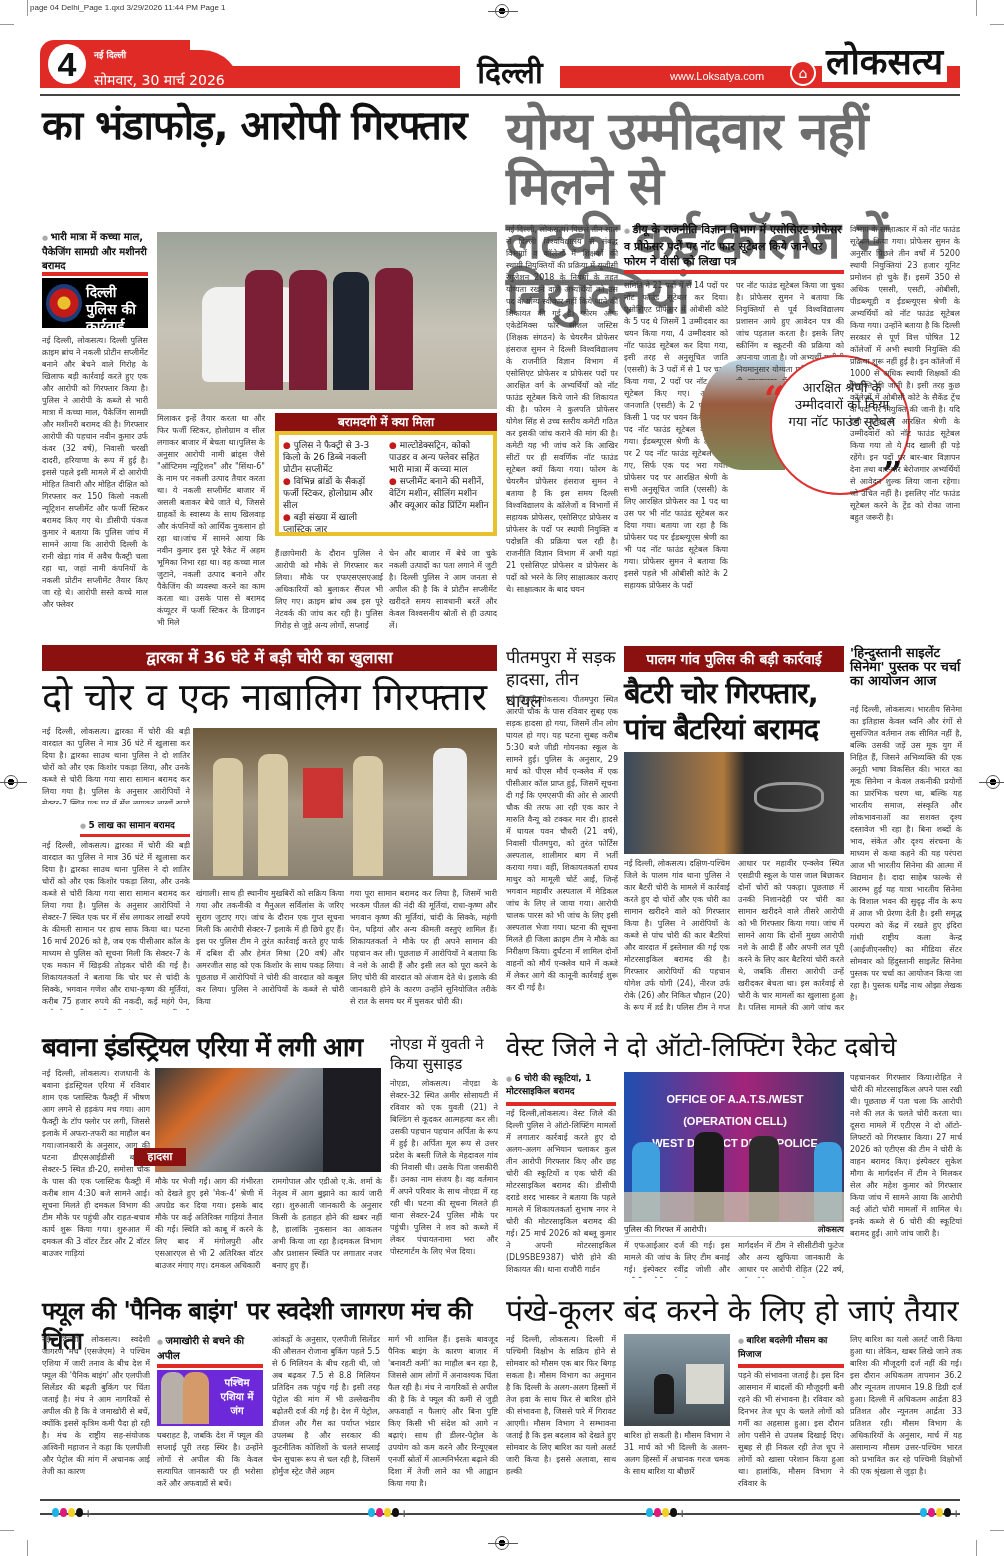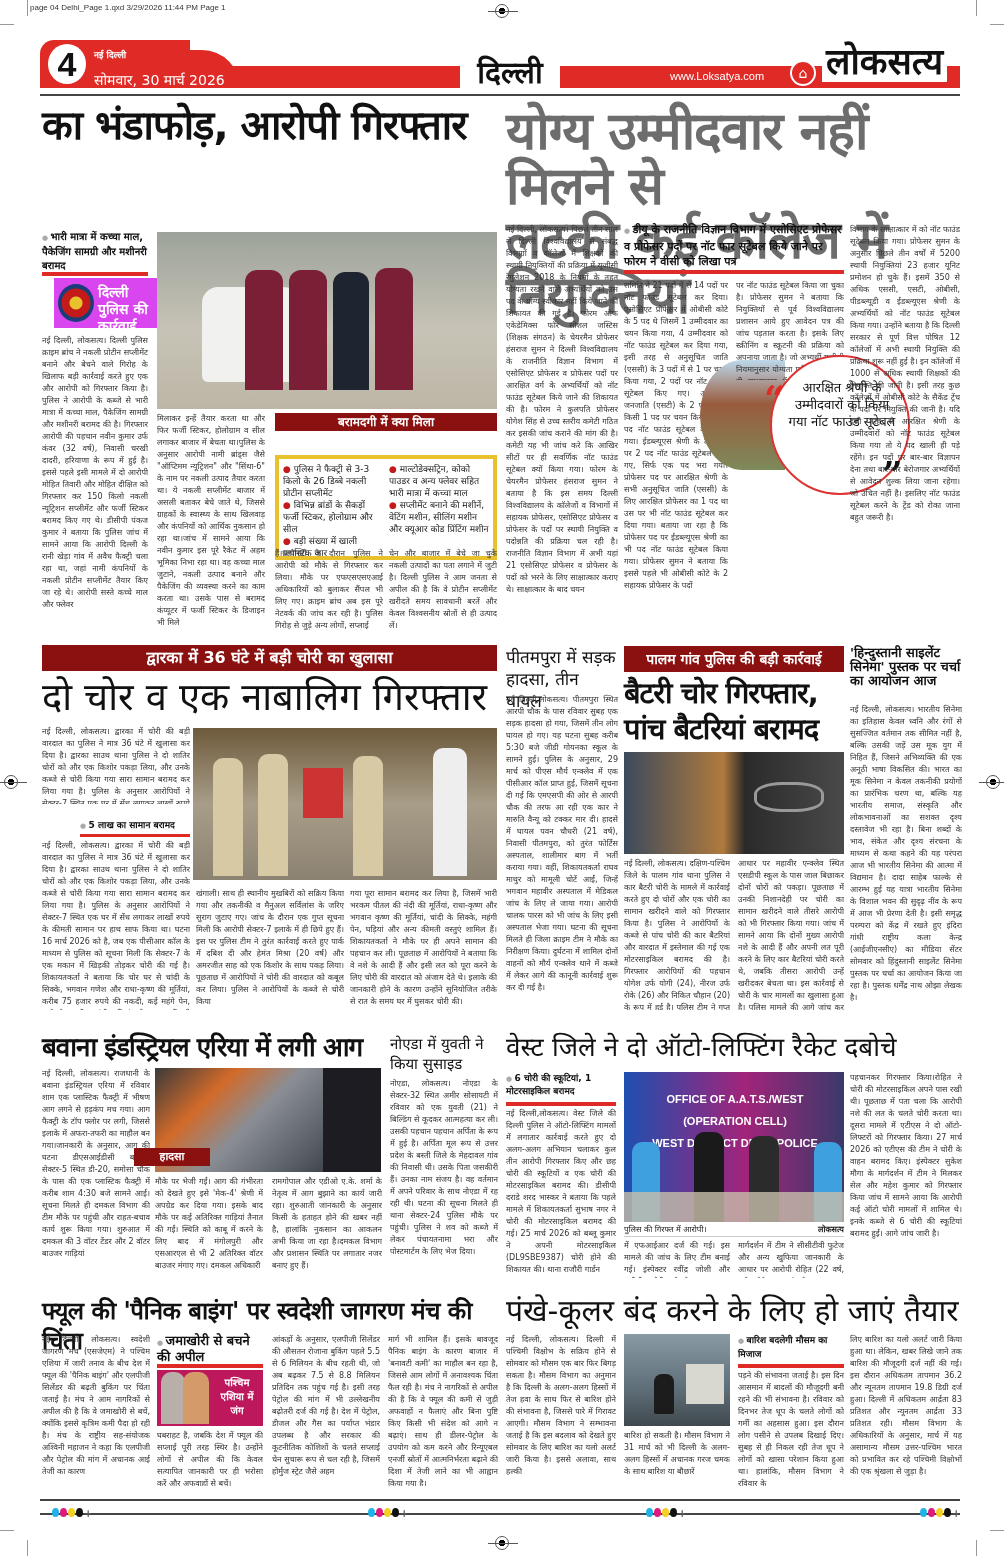--- a/index.html
+++ b/index.html
@@ -26,21 +26,21 @@
 
   .headline { font-weight: bold; line-height: 1.05; letter-spacing: -1px; }
   .h-black { color: #111; }
   .h-grey { color: #6d6d6d; }
   .bodytext { font-size: 8px; line-height: 12px; color: #333; text-align: justify; overflow: hidden; }
   .kicker { font-size: 10px; font-weight: bold; line-height: 14px; color: #111; }
   .kicker::before { content: "● "; color: #aaa; font-size: 7px; }
   .redline { height: 4px; background: #e02a26; }
   .photo { background: linear-gradient(135deg, #7a7a70, #b9b4a4 40%, #5d5a52); overflow: hidden; }
   .banner-dark { background: #8b1010; color: #fff; font-weight: bold; text-align: center; }
-  .box-yellow { border: 4px solid #e8c12c; background: #fff; margin-top: 24px; }
+  .box-yellow { border: 4px solid #e8c12c; background: #fff; }
   .dot-red::before { content: "● "; color: #c41a1a; }
   .quote-circle { border: 2px solid #d33; border-radius: 50%; }
   .cmyk span { display: inline-block; width: 7px; height: 9px; border-radius: 50%; margin-right: 1px; }
   .footer-rule { height: 2px; background: #444; }
 </style>
 </head>
 <body>
 
 <div class="abs slug">page 04 Delhi_Page 1.qxd 3/29/2026 11:44 PM Page 1</div>
 <div class="abs regmark" style="left:495px;top:4px;"></div>
@@ -64,21 +64,21 @@
   <div class="logo-icon">⌂</div>
   <div class="logo-text">लोकसत्य</div>
 </div>
 <div class="abs rule-top"></div>
 
 <div class="abs headline h-black" style="left:42px;top:104px;width:455px;font-size:40px;">
   <div>का भंडाफोड़, आरोपी गिरफ्तार</div>
 </div>
 <div class="abs kicker" style="left:42px;top:230px;width:110px;">भारी मात्रा में कच्चा माल, पैकेजिंग सामग्री और मशीनरी बरामद</div>
 <div class="abs redline" style="left:42px;top:272px;width:106px;"></div>
-<div class="abs" style="left:42px;top:278px;width:106px;height:50px;background:#d946ef;color:#fff;font-weight:bold;font-size:14px;padding:6px 4px 0 44px;line-height:17px;margin-left:12px;">
+<div class="abs" style="left:42px;top:278px;width:106px;height:50px;background:#000000;color:#fff;font-weight:bold;font-size:14px;padding:6px 4px 0 44px;line-height:17px;">
   <div class="abs" style="left:4px;top:6px;width:36px;height:38px;border-radius:50%;background:radial-gradient(circle,#e8c12c 0 6px,#c41a1a 7px 14px,#1b3c7a 15px);"></div>
   <span>दिल्ली पुलिस की कार्रवाई</span>
 </div>
 <div class="abs bodytext" style="left:42px;top:335px;width:106px;height:295px;">नई दिल्ली, लोकसत्य। दिल्ली पुलिस क्राइम ब्रांच ने नकली प्रोटीन सप्लीमेंट बनाने और बेचने वाले गिरोह के खिलाफ बड़ी कार्रवाई करते हुए एक और आरोपी को गिरफ्तार किया है। पुलिस ने आरोपी के कब्जे से भारी मात्रा में कच्चा माल, पैकेजिंग सामग्री और मशीनरी बरामद की है। गिरफ्तार आरोपी की पहचान नवीन कुमार उर्फ कंवर (32 वर्ष), निवासी चरखी दादरी, हरियाणा के रूप में हुई है। इससे पहले इसी मामले में दो आरोपी मोहित तिवारी और मोहित दीक्षित को गिरफ्तार कर 150 किलो नकली न्यूट्रिशन सप्लीमेंट और फर्जी स्टिकर बरामद किए गए थे। डीसीपी पंकज कुमार ने बताया कि पुलिस जांच में सामने आया कि आरोपी दिल्ली के रानी खेड़ा गांव में अवैध फैक्ट्री चला रहा था, जहां नामी कंपनियों के नकली प्रोटीन सप्लीमेंट तैयार किए जा रहे थे। आरोपी सस्ते कच्चे माल और फ्लेवर</div>
 <div class="abs photo" style="left:157px;top:232px;width:340px;height:177px;background:linear-gradient(180deg,#9da39a 0%,#c7c3b6 55%,#bcb6a6 100%);">
   <div class="abs" style="left:45px;top:55px;width:110px;height:95px;background:#f1f1ef;border-radius:16px 30px 6px 6px;"></div>
   <div class="abs" style="left:88px;top:38px;width:38px;height:120px;background:#7a1f35;border-radius:12px 12px 0 0;"></div>
   <div class="abs" style="left:132px;top:38px;width:38px;height:120px;background:#7a1f35;border-radius:12px 12px 0 0;"></div>
   <div class="abs" style="left:176px;top:40px;width:36px;height:118px;background:#1f2530;border-radius:12px 12px 0 0;"></div>
   <div class="abs" style="left:218px;top:36px;width:38px;height:122px;background:#7a1f35;border-radius:12px 12px 0 0;"></div>
@@ -149,21 +149,21 @@
 <div class="abs bodytext" style="left:738px;top:858px;width:106px;height:152px;">आधार पर महावीर एन्क्लेव स्थित एसडीपी स्कूल के पास जाल बिछाकर दोनों चोरों को पकड़ा। पूछताछ में उनकी निशानदेही पर चोरी का सामान खरीदने वाले तीसरे आरोपी को भी गिरफ्तार किया गया। जांच में सामने आया कि दोनों मुख्य आरोपी नशे के आदी हैं और अपनी लत पूरी करने के लिए कार बैटरियां चोरी करते थे, जबकि तीसरा आरोपी उन्हें खरीदकर बेचता था। इस कार्रवाई से चोरी के चार मामलों का खुलासा हुआ है। पुलिस मामले की आगे जांच कर रही।</div>
 
 <div class="abs h-black" style="left:850px;top:646px;width:112px;font-size:13px;line-height:14px;font-weight:bold;">'हिन्दुस्तानी साइलेंट सिनेमा' पुस्तक पर चर्चा का आयोजन आज</div>
 <div class="abs bodytext" style="left:850px;top:704px;width:112px;height:306px;">नई दिल्ली, लोकसत्य। भारतीय सिनेमा का इतिहास केवल ध्वनि और रंगों से सुसज्जित वर्तमान तक सीमित नहीं है, बल्कि उसकी जड़ें उस मूक युग में निहित हैं, जिसने अभिव्यक्ति की एक अनूठी भाषा विकसित की। भारत का मूक सिनेमा न केवल तकनीकी प्रयोगों का प्रारंभिक चरण था, बल्कि यह भारतीय समाज, संस्कृति और लोकभावनाओं का सशक्त दृश्य दस्तावेज भी रहा है। बिना शब्दों के भाव, संकेत और दृश्य संरचना के माध्यम से कथा कहने की यह परंपरा आज भी भारतीय सिनेमा की आत्मा में विद्यमान है। दादा साहेब फाल्के से आरम्भ हुई यह यात्रा भारतीय सिनेमा के विशाल भवन की सुदृढ़ नींव के रूप में आज भी प्रेरणा देती है। इसी समृद्ध परम्परा को केंद्र में रखते हुए इंदिरा गांधी राष्ट्रीय कला केन्द्र (आईजीएनसीए) का मीडिया सेंटर सोमवार को हिंदुस्तानी साइलेंट सिनेमा पुस्तक पर चर्चा का आयोजन किया जा रहा है। पुस्तक धर्मेंद्र नाथ ओझा लेखक है।</div>
 
 <div class="abs headline h-black" style="left:42px;top:1034px;width:340px;font-size:26px;">बवाना इंडस्ट्रियल एरिया में लगी आग</div>
 <div class="abs bodytext" style="left:42px;top:1068px;width:108px;height:210px;">नई दिल्ली, लोकसत्य। राजधानी के बवाना इंडस्ट्रियल एरिया में रविवार शाम एक प्लास्टिक फैक्ट्री में भीषण आग लगने से हड़कंप मच गया। आग फैक्ट्री के टॉप फ्लोर पर लगी, जिससे इलाके में अफरा-तफरी का माहौल बन गया।जानकारी के अनुसार, आग की घटना डीएसआईडीसी बवाना, सेक्टर-5 स्थित डी-20, समोसा चौक के पास की एक प्लास्टिक फैक्ट्री में करीब शाम 4:30 बजे सामने आई। सूचना मिलते ही दमकल विभाग की टीम मौके पर पहुंची और राहत-बचाव कार्य शुरू किया गया। शुरुआत में दमकल की 3 वॉटर टेंडर और 2 वॉटर बाउजर गाड़ियां</div>
 <div class="abs photo" style="left:155px;top:1068px;width:226px;height:104px;background:linear-gradient(135deg,#3a3a3a,#d26a2a 25%,#8a8e94 45%,#5a6068 70%,#1e2228);">
   <div class="abs" style="left:168px;top:0;width:58px;height:104px;background:#1c1c22;"></div>
 </div>
-<div class="abs banner-dark" style="left:134px;top:1148px;width:76px;height:18px;font-size:11px;line-height:18px;">हादसा</div>
+<div class="abs banner-dark" style="left:134px;top:1148px;width:52px;height:18px;font-size:11px;line-height:18px;">हादसा</div>
 <div class="abs bodytext" style="left:155px;top:1176px;width:108px;height:102px;">मौके पर भेजी गईं। आग की गंभीरता को देखते हुए इसे 'मेक-4' श्रेणी में अपग्रेड कर दिया गया। इसके बाद मौके पर कई अतिरिक्त गाड़ियां तैनात की गईं। स्थिति को काबू में करने के लिए बाद में मंगोलपुरी और एसआरएल से भी 2 अतिरिक्त वॉटर बाउजर मंगाए गए। दमकल अधिकारी</div>
 <div class="abs bodytext" style="left:272px;top:1176px;width:110px;height:102px;">रामगोपाल और एडीओ ए.के. शर्मा के नेतृत्व में आग बुझाने का कार्य जारी रहा। शुरुआती जानकारी के अनुसार किसी के हताहत होने की खबर नहीं है, हालांकि नुकसान का आकलन अभी किया जा रहा है।दमकल विभाग और प्रशासन स्थिति पर लगातार नजर बनाए हुए हैं।</div>
 
 <div class="abs h-black" style="left:390px;top:1034px;width:108px;font-size:15px;line-height:20px;">नोएडा में युवती ने किया सुसाइड</div>
 <div class="abs bodytext" style="left:390px;top:1078px;width:108px;height:200px;">नोएडा, लोकसत्य। नोएडा के सेक्टर-32 स्थित अमीर सोसायटी में रविवार को एक युवती (21) ने बिल्डिंग से कूदकर आत्महत्या कर ली। उसकी पहचान पहचान अर्पिता के रूप में हुई है। अर्पिता मूल रूप से उत्तर प्रदेश के बस्ती जिले के मेहदावल गांव की निवासी थी। उसके पिता जसकीरी हैं। उनका नाम संजय है। वह वर्तमान में अपने परिवार के साथ नोएडा में रह रही थी। घटना की सूचना मिलते ही थाना सेक्टर-24 पुलिस मौके पर पहुंची। पुलिस ने शव को कब्जे में लेकर पंचायतनामा भरा और पोस्टमार्टम के लिए भेज दिया।</div>
 
 <div class="abs h-black" style="left:506px;top:1030px;width:455px;font-size:26px;line-height:34px;">वेस्ट जिले ने दो ऑटो-लिफ्टिंग रैकेट दबोचे</div>
 <div class="abs kicker" style="left:506px;top:1072px;width:110px;font-size:9px;line-height:12px;">6 चोरी की स्कूटियां, 1 मोटरसाइकिल बरामद</div>
 <div class="abs redline" style="left:506px;top:1102px;width:110px;"></div>
 <div class="abs bodytext" style="left:506px;top:1108px;width:110px;height:170px;">नई दिल्ली,लोकसत्य। वेस्ट जिले की दिल्ली पुलिस ने ऑटो-लिफ्टिंग मामलों में लगातार कार्रवाई करते हुए दो अलग-अलग अभियान चलाकर कुल तीन आरोपी गिरफ्तार किए और छह चोरी की स्कूटियों व एक चोरी की मोटरसाइकिल बरामद की। डीसीपी दराडे शरद भास्कर ने बताया कि पहले मामले में शिकायतकर्ता सुभाष नगर ने चोरी की मोटरसाइकिल बरामद की गई। 25 मार्च 2026 को बब्लू कुमार ने अपनी मोटरसाइकिल (DL9SBE9387) चोरी होने की शिकायत की। थाना राजौरी गार्डन</div>
@@ -182,23 +182,23 @@
 <div class="abs" style="left:624px;top:1223px;width:220px;height:14px;font-size:8px;border-bottom:1px solid #ccc;">
   <span>पुलिस की गिरफ्त में आरोपी।</span>
   <span style="float:right;font-weight:bold;">लोकसत्य</span>
 </div>
 <div class="abs bodytext" style="left:624px;top:1240px;width:106px;height:38px;">में एफआईआर दर्ज की गई। इस मामले की जांच के लिए टीम बनाई गई। इंस्पेक्टर रवींद्र जोशी और एसीपी राजौरी गार्डन के</div>
 <div class="abs bodytext" style="left:738px;top:1240px;width:106px;height:38px;">मार्गदर्शन में टीम ने सीसीटीवी फुटेज और अन्य खुफिया जानकारी के आधार पर आरोपी रोहित (22 वर्ष, बर्तन धोने का काम) को</div>
 <div class="abs bodytext" style="left:850px;top:1072px;width:112px;height:206px;">पहचानकर गिरफ्तार किया।रोहित ने चोरी की मोटरसाइकिल अपने पास रखी थी। पूछताछ में पता चला कि आरोपी नशे की लत के चलते चोरी करता था। दूसरा मामले में एटीएस ने दो ऑटो-लिफ्टरों को गिरफ्तार किया। 27 मार्च 2026 को एटीएस की टीम ने चोरी के वाहन बरामद किए। इंस्पेक्टर सुकेश मौगा के मार्गदर्शन में टीम ने मिलकर सेल और महेश कुमार को गिरफ्तार किया जांच में सामने आया कि आरोपी कई ऑटो चोरी मामलों में शामिल थे। इनके कब्जे से 6 चोरी की स्कूटियां बरामद हुईं। आगे जांच जारी है।</div>
 
 <div class="abs h-black" style="left:42px;top:1296px;width:455px;font-size:24px;font-weight:bold;line-height:30px;letter-spacing:-0.5px;">फ्यूल की 'पैनिक बाइंग' पर स्वदेशी जागरण मंच की चिंता</div>
 <div class="abs bodytext" style="left:42px;top:1334px;width:108px;height:152px;">नई दिल्ली, लोकसत्य। स्वदेशी जागरण मंच (एसजेएम) ने पश्चिम एशिया में जारी तनाव के बीच देश में फ्यूल की 'पैनिक बाइंग' और एलपीजी सिलेंडर की बढ़ती बुकिंग पर चिंता जताई है। मंच ने आम नागरिकों से अपील की है कि वे जमाखोरी से बचें, क्योंकि इससे कृत्रिम कमी पैदा हो रही है। मंच के राष्ट्रीय सह-संयोजक अश्विनी महाजन ने कहा कि एलपीजी और पेट्रोल की मांग में अचानक आई तेजी का कारण</div>
-<div class="abs kicker" style="left:157px;top:1334px;width:106px;font-size:13px;line-height:13px;">जमाखोरी से बचने की अपील</div>
+<div class="abs kicker" style="left:157px;top:1334px;width:106px;font-size:10px;line-height:13px;">जमाखोरी से बचने की अपील</div>
 <div class="abs redline" style="left:157px;top:1364px;width:106px;"></div>
-<div class="abs" style="left:157px;top:1370px;width:106px;height:56px;background:#be185d;">
+<div class="abs" style="left:157px;top:1370px;width:106px;height:56px;background:#6d28d9;">
   <div class="abs" style="left:4px;top:2px;width:24px;height:52px;background:#b8b0a8;border-radius:10px 10px 0 0;"></div>
   <div class="abs" style="left:26px;top:2px;width:26px;height:52px;background:#d49a6a;border-radius:10px 10px 0 0;"></div>
   <div class="abs" style="left:56px;top:6px;width:48px;text-align:center;color:#fff;font-weight:bold;font-size:10px;line-height:14px;">पश्चिम एशिया में जंग</div>
 </div>
 <div class="abs bodytext" style="left:157px;top:1430px;width:106px;height:56px;">घबराहट है, जबकि देश में फ्यूल की सप्लाई पूरी तरह स्थिर है। उन्होंने लोगों से अपील की कि केवल सत्यापित जानकारी पर ही भरोसा करें और अफवाहों से बचें।</div>
 <div class="abs bodytext" style="left:272px;top:1334px;width:108px;height:152px;">आंकड़ों के अनुसार, एलपीजी सिलेंडर की औसतन रोजाना बुकिंग पहले 5.5 से 6 मिलियन के बीच रहती थी, जो अब बढ़कर 7.5 से 8.8 मिलियन प्रतिदिन तक पहुंच गई है। इसी तरह पेट्रोल की मांग में भी उल्लेखनीय बढ़ोतरी दर्ज की गई है। देश में पेट्रोल, डीजल और गैस का पर्याप्त भंडार उपलब्ध है और सरकार की कूटनीतिक कोशिशों के चलते सप्लाई चेन सुचारू रूप से चल रही है, जिसमें होर्मुज स्ट्रेट जैसे अहम</div>
 <div class="abs bodytext" style="left:388px;top:1334px;width:110px;height:152px;">मार्ग भी शामिल हैं। इसके बावजूद पैनिक बाइंग के कारण बाजार में 'बनावटी कमी' का माहौल बन रहा है, जिससे आम लोगों में अनावश्यक चिंता फैल रही है। मंच ने नागरिकों से अपील की है कि वे फ्यूल की कमी से जुड़ी अफवाहों न फैलाएं और बिना पुष्टि किए किसी भी संदेश को आगे न बढ़ाएं। साथ ही डीलर-पेट्रोल के उपयोग को कम करने और रिन्यूएबल एनर्जी स्रोतों में आत्मनिर्भरता बढ़ाने की दिशा में तेजी लाने का भी आह्वान किया गया है।</div>
 
 <div class="abs h-black" style="left:506px;top:1292px;width:455px;font-size:30px;line-height:38px;">पंखे-कूलर बंद करने के लिए हो जाएं तैयार</div>
 <div class="abs bodytext" style="left:506px;top:1334px;width:110px;height:152px;">नई दिल्ली, लोकसत्य। दिल्ली में पश्चिमी विक्षोभ के सक्रिय होने से सोमवार को मौसम एक बार फिर बिगड़ सकता है। मौसम विभाग का अनुमान है कि दिल्ली के अलग-अलग हिस्सों में तेज हवा के साथ फिर से बारिश होने की संभावना है, जिससे पारे में गिरावट आएगी। मौसम विभाग ने सम्भावना जताई है कि इस बदलाव को देखते हुए सोमवार के लिए बारिश का यलो अलर्ट जारी किया है। इससे अलावा, साथ हल्की</div>

